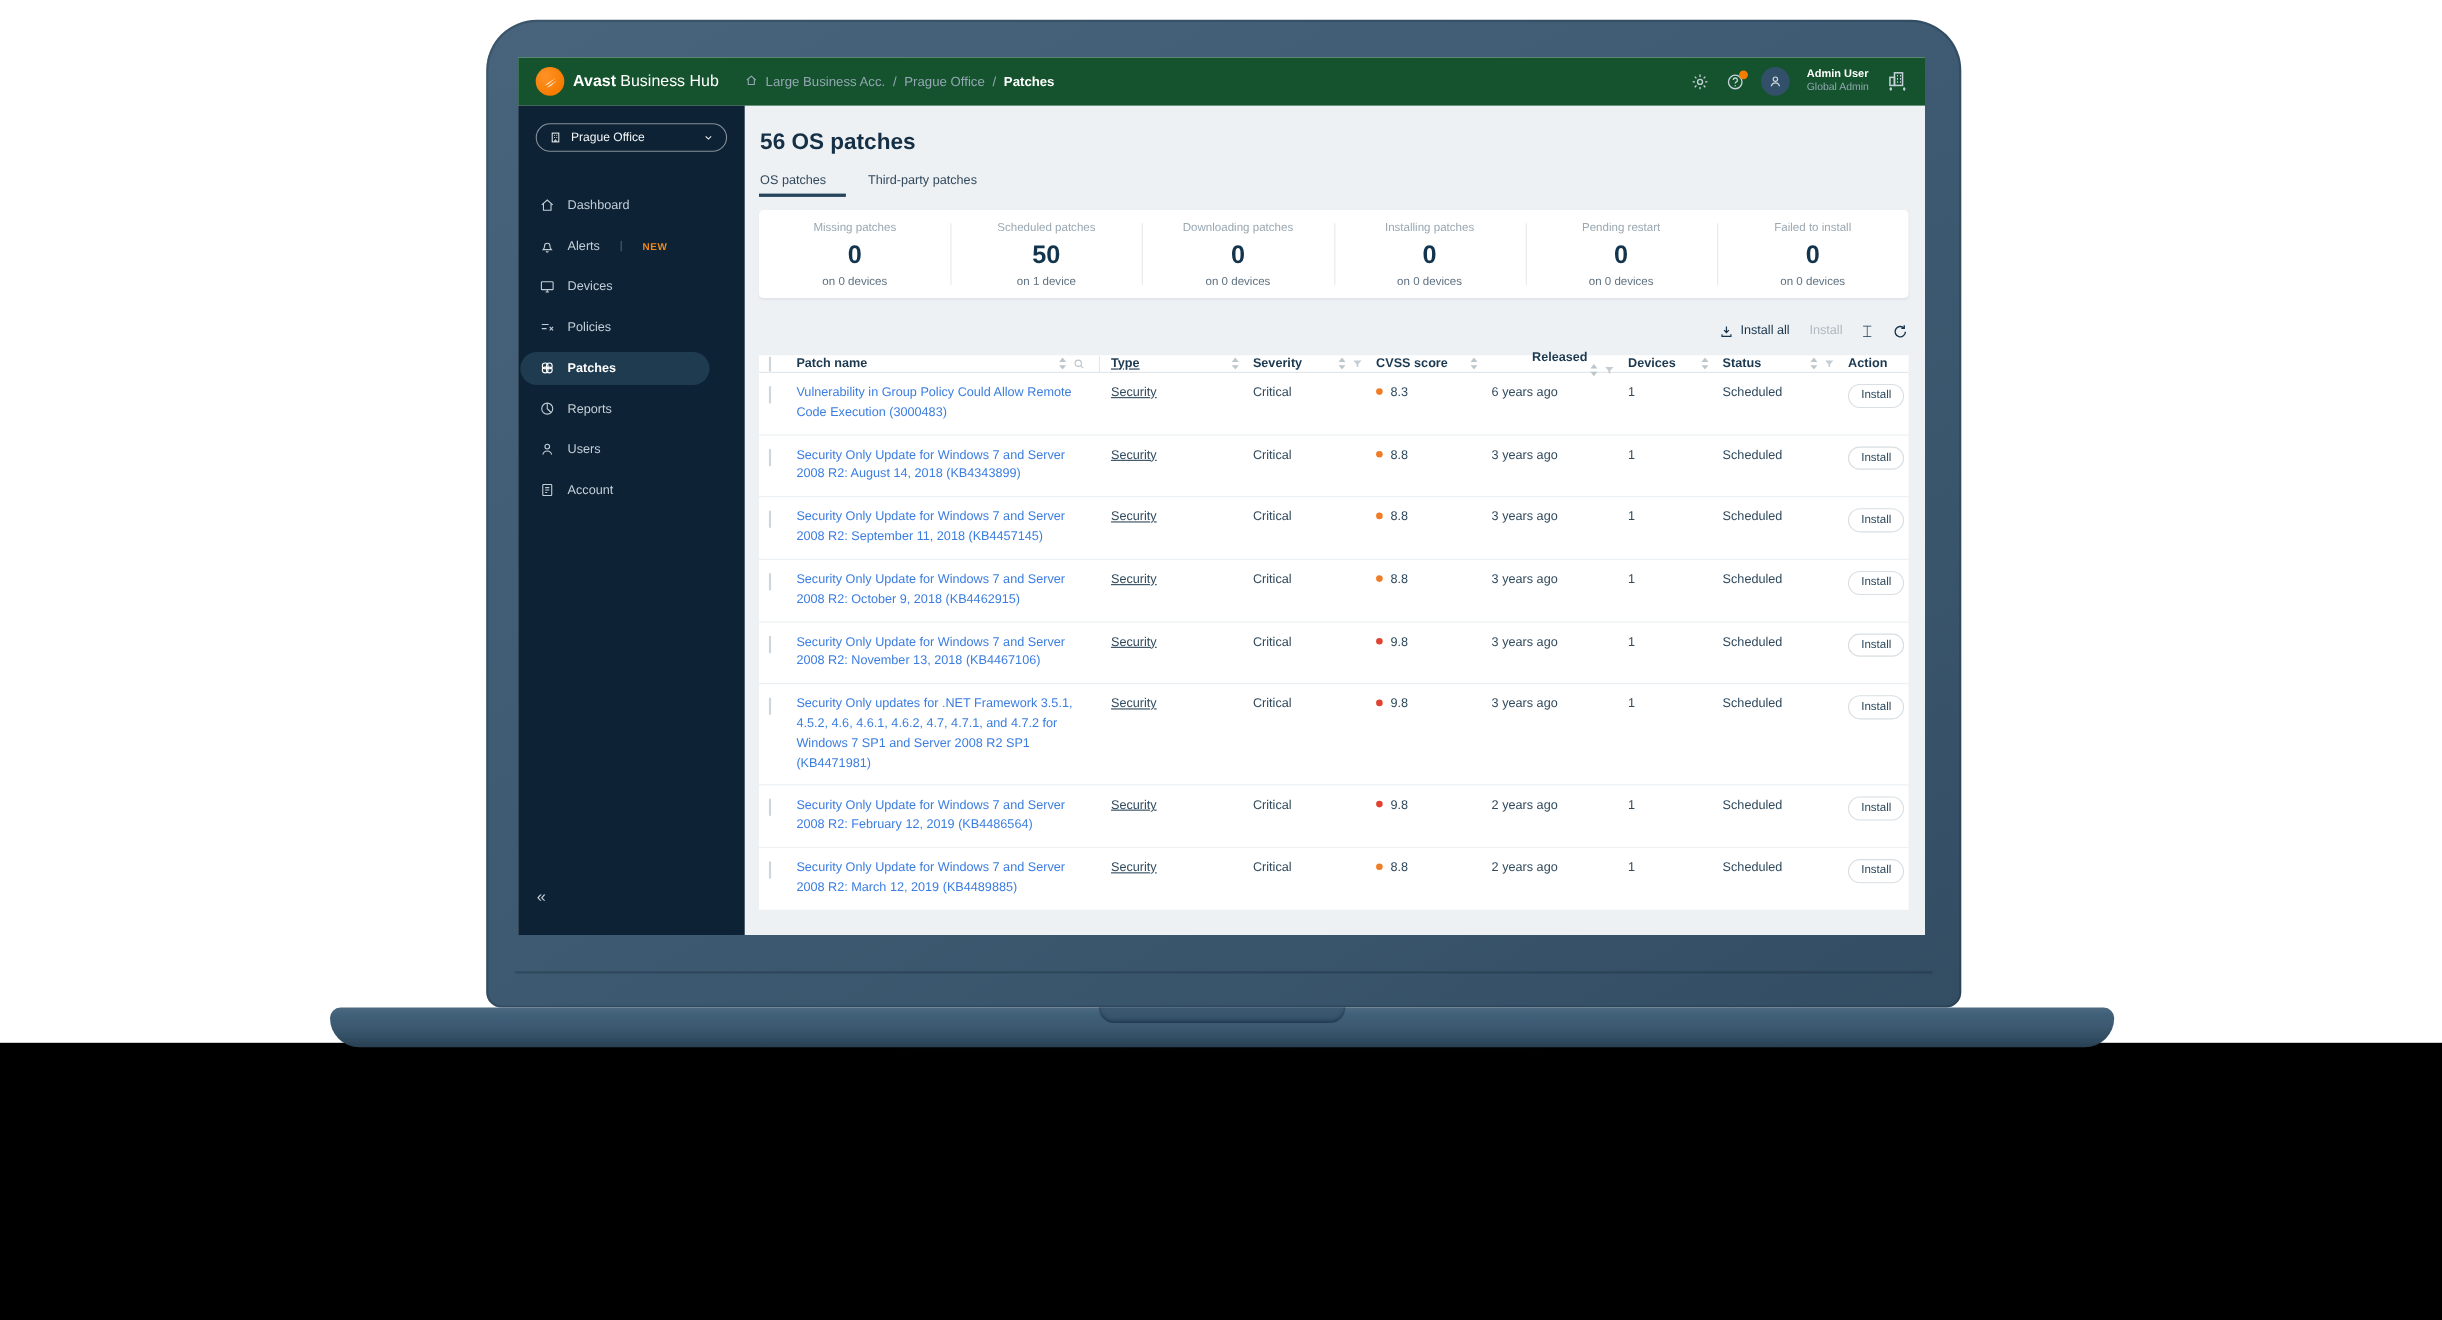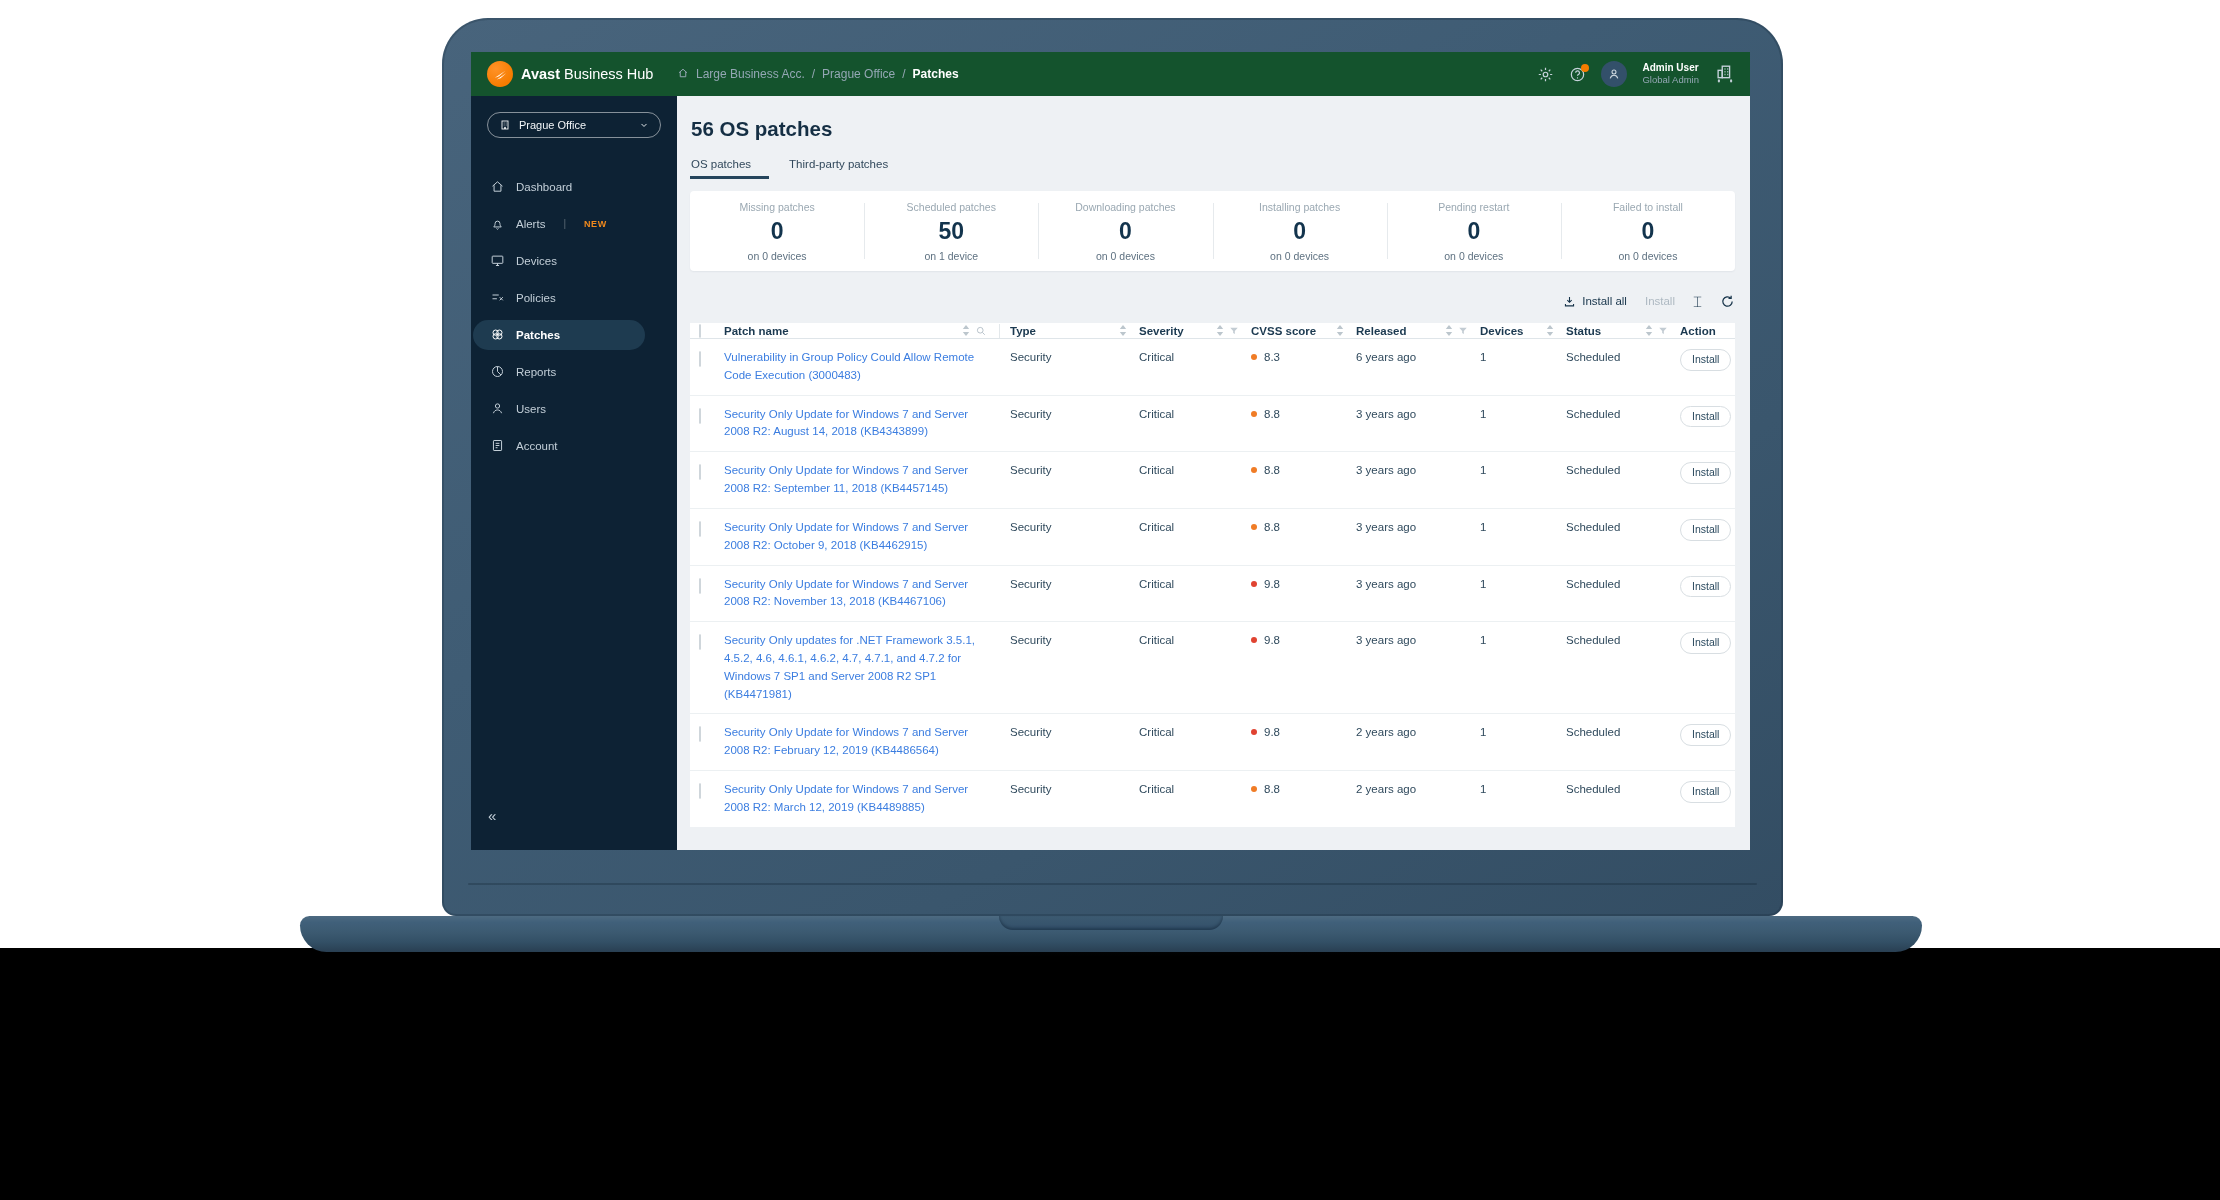--- a/index.html
+++ b/index.html
@@ -95,24 +95,24 @@
   .tb-btn { display:flex; align-items:center; gap:6px; }
   .tb-disabled { color:#aeb9c2; }
   .iheight-glyph { font-size:15px; line-height:1; color:#17344a; }
 
   
   .table { margin-top:12px; background:#fff; }
   .thead { display:flex; align-items:center; height:16px; border-bottom:1px solid #dfe5e9;
     font-weight:bold; font-size:11.5px; color:#1b3950; }
   .col-cb { width:34px; padding-left:9px; flex-shrink:0; }
   .col-name { width:286px; flex-shrink:0; }
-  .col-type { width:129px; flex-shrink:0; }
+  .col-type { width:129px; flex-shrink:0;text-decoration:underline; }
   .col-sev { width:112px; flex-shrink:0; }
   .col-cvss { width:105px; flex-shrink:0; }
-  .col-rel { width:124px; flex-shrink:0; }
+  .col-rel { width:124px; flex-shrink:0;flex-direction:column; }
   .col-dev { width:86px; flex-shrink:0; }
   .col-status { width:114px; flex-shrink:0; }
   .col-action { flex:1; }
   .hcell { display:flex; align-items:center; }
   .hicons { margin-left:auto; display:flex; align-items:center; gap:5px; margin-right:12px; }
   .hdiv { width:1px; height:14px; background:#e3e8eb; margin-right:10px; }
   .cb { width:13px; height:13px; border:1px solid #cfd6db; border-radius:3px; background:#fff; }
   .row { display:flex; align-items:flex-start; border-bottom:1px solid #ecf0f2; padding:10px 0; }
   .row:last-child { border-bottom:none; }
   .row .col-cb { padding-top:3px; }

